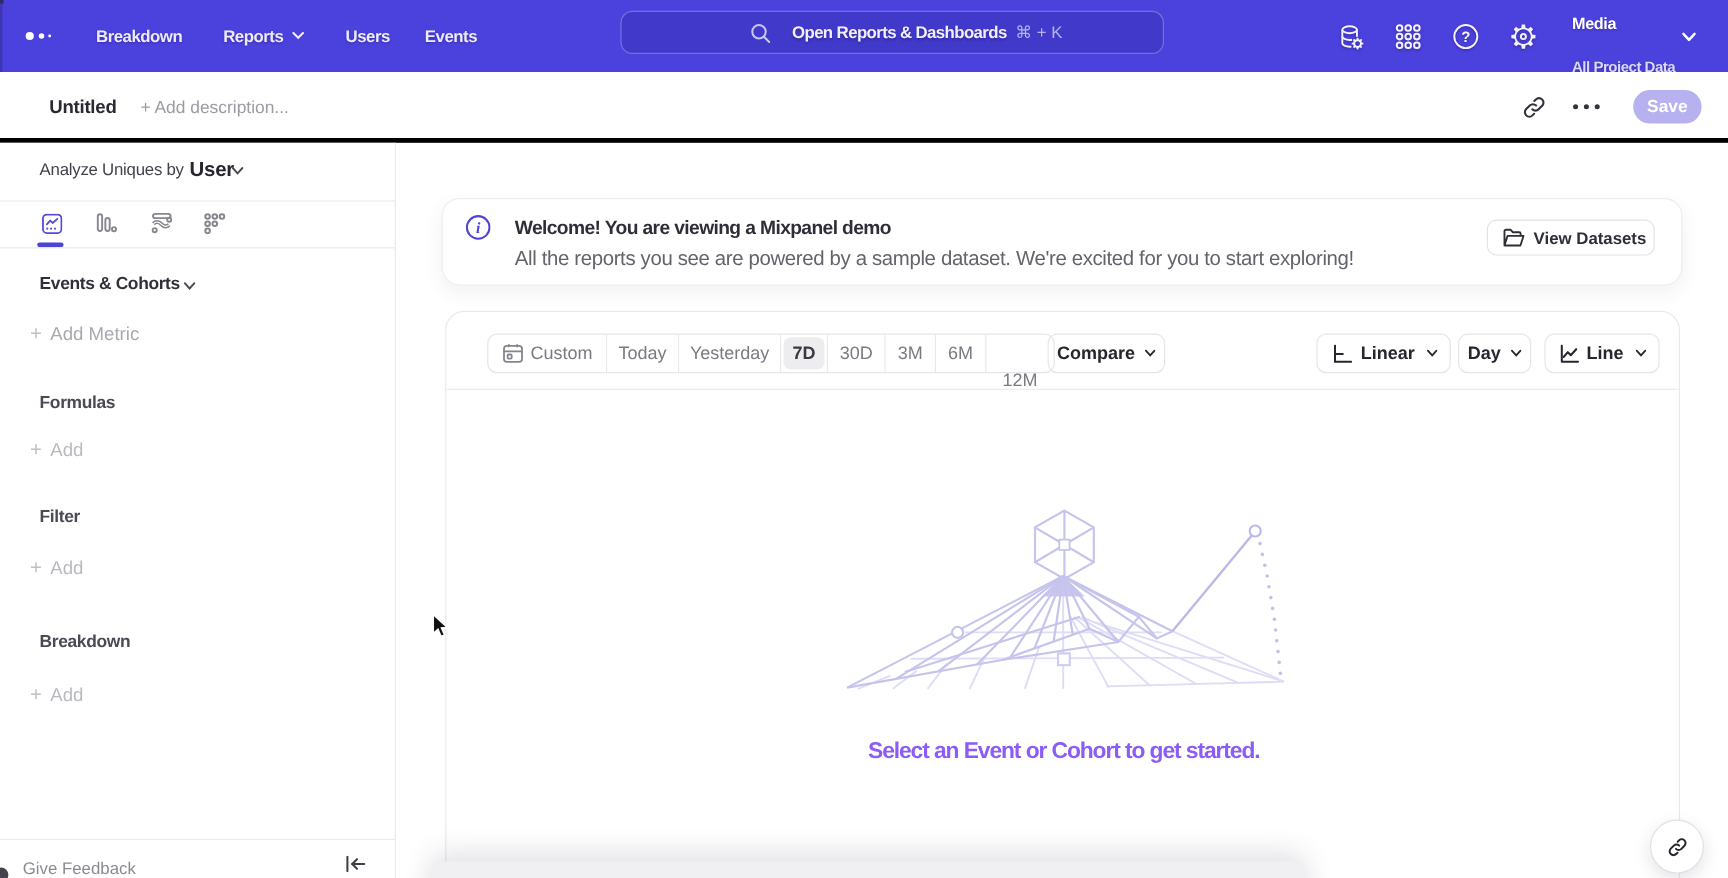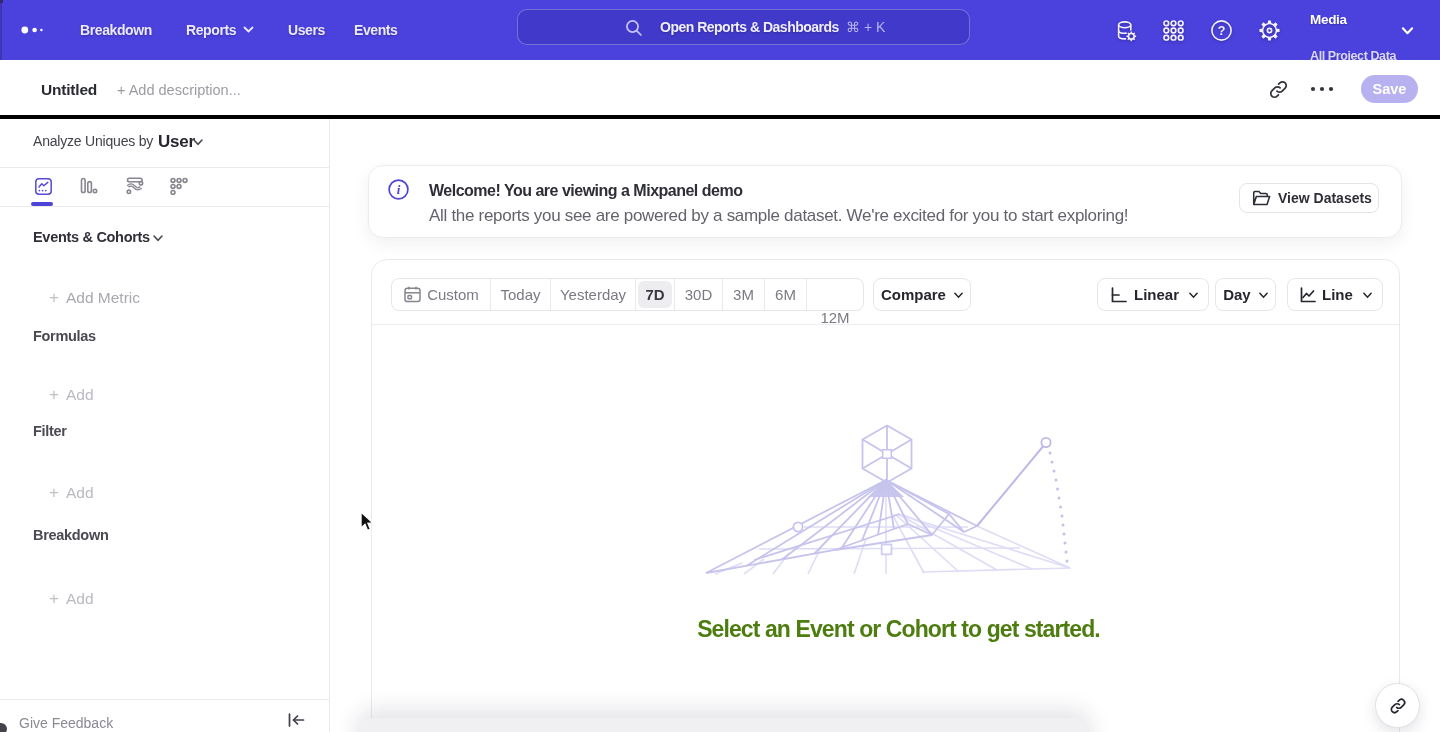--- a/index.html
+++ b/index.html
@@ -28,45 +28,45 @@
   #titlebar .t1 { position:absolute; left:41px; top:21px; font-size:15.5px; font-weight:700; letter-spacing:-0.2px; color:#2a2a33; }
   #titlebar .t2 { position:absolute; left:117px; top:22px; font-size:14.5px; color:#9b9ba3; }
   #savebtn { position:absolute; left:1361px; top:15px; width:57px; height:28px; border-radius:14px;
     background:#b7b1ef; color:#fff; font-size:14.5px; font-weight:700; text-align:center; line-height:28px; }
   
   #sidebar { position:absolute; left:0; top:119px; width:330px; height:613px; background:#fff;
     border-right:1px solid #e9e9eb; }
   #sidebar .row1 { position:absolute; left:33px; top:14px; font-size:14px; letter-spacing:-0.2px; color:#42424b; }
   #sidebar .sep { position:absolute; left:0; width:330px; height:1px; background:#ebebee; }
   .sideh { position:absolute; left:33px; font-size:14.5px; font-weight:700; letter-spacing:-0.3px; color:#3b3b44; }
-  .sadd { position:absolute; left:49px; font-size:15.5px; color:#b9b9c1;margin-top:20px; }
+  .sadd { position:absolute; left:25px; font-size:15.5px; color:#b9b9c1; }
   .sadd .plus { font-size:17px; margin-right:7px; color:#c0c0c7; }
   #feedback { position:absolute; left:19px; top:596px; font-size:14px; color:#8a8a92; }
   #sbborder { position:absolute; left:0; top:580px; width:330px; height:1px; background:#ececee; }
   
   #banner { position:absolute; left:368px; top:165px; width:1034px; height:73px; background:#fff;
     border:1px solid #ededf0; border-radius:15px; box-shadow:0 6px 16px rgba(50,50,90,0.07); }
   #banner .b1 { position:absolute; left:48px; top:16px; font-size:16px; font-weight:700; letter-spacing:-0.5px; color:#2e2e38;margin-left:12px; }
   #banner .b2 { position:absolute; left:60px; top:40px; font-size:17px; letter-spacing:-0.3px; color:#63636c; }
   #viewds { position:absolute; left:870px; top:17px; width:140px; height:30px; border:1px solid #e4e4e7;
     border-radius:8px; }
   #viewds span { position:absolute; left:38px; top:6px; font-size:14px; font-weight:700; color:#2e2e38; }
   #card { position:absolute; left:371px; top:259px; width:1029px; height:620px; background:#fff;
     border:1px solid #e9e9ec; border-radius:16px; }
   #card .toolsep { position:absolute; left:0; top:64px; width:1027px; height:1px; background:#ededf0; }
-  #seg { position:absolute; left:19px; top:18px; width:473px; height:33px; border:1px solid #e6e6e9;
+  #seg { position:absolute; left:34px; top:18px; width:473px; height:33px; border:1px solid #e6e6e9;
     border-radius:8px; display:flex; }
   #seg .sitem { height:31px; line-height:31px; text-align:center; font-size:15px; color:#7a7a82;
     border-right:1px solid #e9e9ec; position:relative; }
   #seg .sitem:last-child { border-right:none;margin-top:23px; }
   .toolbtn { position:absolute; top:18px; height:33px; border:1px solid #e6e6e9; border-radius:8px;
     font-size:15px; font-weight:700; color:#26262e; line-height:31px; }
   .chev { display:inline-block; width:9px; height:9px; }
-  #emptytitle { position:absolute; left:12px; top:356px; width:1029px; text-align:center;
-    font-size:23px; font-weight:700; letter-spacing:-0.9px; color:#4d7c0f; }
+  #emptytitle { position:absolute; left:0; top:356px; width:1029px; text-align:center;
+    font-size:19px; font-weight:700; letter-spacing:-0.9px; color:#8b5cf6; }
   #emptylinks { position:absolute; left:0; top:388px; width:1029px; text-align:center;
     font-size:15px; letter-spacing:-0.5px; color:#85858d; }
   #emptylinks .lk { color:#4b40d2; }
   #sheet { position:absolute; left:357px; top:718px; width:733px; height:40px; background:#f0f0f2;
     border-radius:16px 16px 0 0; box-shadow:0 -8px 22px rgba(40,40,70,0.13); }
   #fab { position:absolute; left:1375px; top:683px; width:45px; height:45px; border-radius:50%;
     background:#fff; border:1px solid #e2e2e6; box-shadow:0 5px 14px rgba(40,40,70,0.13); }
 </style>
 </head>
 <body>

